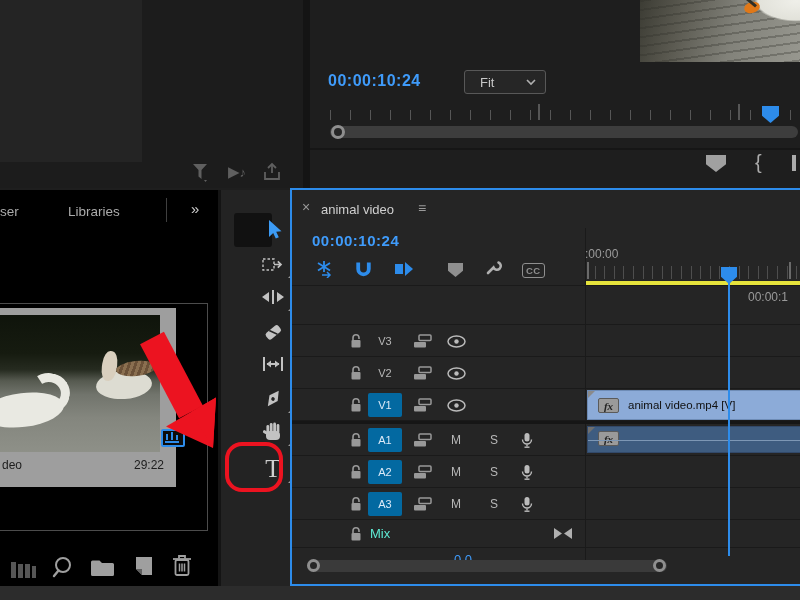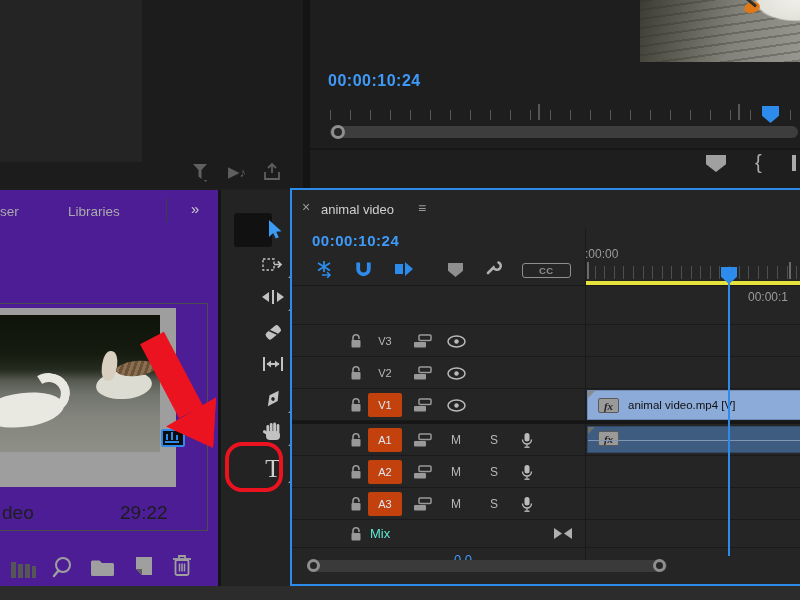--- a/index.html
+++ b/index.html
@@ -7,28 +7,28 @@
     font-family:"Liberation Sans", sans-serif; }
   #root { position:relative; width:800px; height:600px; background:#1e1e1e; overflow:hidden; }
   .abs { position:absolute; }
 
   
   .tl-panel { left:0; top:0; width:303px; height:188px; background:#1c1c1c; }
   .tl-inner { left:0; top:0; width:142px; height:162px; background:#242424; }
   .panel-icons { color:#5f5f5f; }
 
   
-  .browser { left:0; top:190px; width:258px; height:396px; background:#4c1d95; }
+  .browser { left:0; top:190px; width:258px; height:396px; background:#000000; }
   .tab-label { font-size:13.5px; color:#ababab; }
   .tab-sep { width:1px; height:24px; background:#3f3f3f; }
   .chevrons { font-size:15px; color:#cfcfcf; letter-spacing:-1px; }
   .status { font-size:13px; color:#b0b0b0; text-align:right; }
   .bin-outline { border:1px solid #4c4c4c; }
   .tile { background:#9e9e9e; }
-  .tile-label { font-size:19px; color:#1d1d1d;margin-top:44px; }
+  .tile-label { font-size:12px; color:#1d1d1d; }
   .thumb { background:
       linear-gradient(to bottom,#0f140b 0%, #161b10 28%, #262b20 40%, #565a50 48%, #71746c 58%, #84867e 75%, #8e9088 100%);
       overflow:hidden; }
   .swan { position:absolute; background:#e9e9e2; border-radius:50%; }
   .used-badge { background:#0d0d0d; border:2px solid #2d8ceb; border-radius:2px; }
 
   
   .tools { left:221px; top:190px; width:69px; height:396px; background:#232323; }
   .tool { position:absolute; left:26px; width:52px; height:30px; display:flex; align-items:center; justify-content:center; }
   .tool-sel-bg { position:absolute; left:13px; top:23px; width:38px; height:34px; background:#111; border-radius:3px; }
@@ -62,26 +62,26 @@
   .tl-glyph { font-size:14px; color:#9a9a9a; }
   .tl-tc { color:#3f9bfa; font-size:15px; font-weight:bold; letter-spacing:0.5px; }
   .hsep { background:#1a1a1a; height:1px; }
   .vsep { background:#1a1a1a; width:1px; }
   .ruler-label { font-size:12px; color:#9a9a9a; }
   .tl-ticks { background:repeating-linear-gradient(to right,#4e4e4e 0 1px, transparent 1px 9.6px); }
   .workbar { background:#e6e33c; }
   .trow { position:absolute; left:0; width:510px; border-bottom:1px solid #1a1a1a; }
   .badge { position:absolute; left:76px; top:4px; width:34px; height:24px; border-radius:2px;
       display:flex; align-items:center; justify-content:center; font-size:11px; color:#b8b8b8; }
-  .badge.on { background:#c2410c; color:#dceaf8; }
+  .badge.on { background:#0369a1; color:#dceaf8; }
   .ms { position:absolute; top:0; height:32px; width:16px; display:flex; align-items:center; justify-content:center;
       font-size:12px; color:#b8b8b8; }
   .ticon { position:absolute; display:flex; align-items:center; justify-content:center; }
   .ccbadge { border:1.5px solid #8f8f8f; border-radius:3px; color:#8f8f8f; font-size:9.5px; font-weight:bold;
-      padding:1px 16px; letter-spacing:0.5px; }
+      padding:1px 3px; letter-spacing:0.5px; }
   .clip-v { background:#8cabd8; border:1px solid #6e8cb6; }
   .clip-a { background:#3e5c80; border:1px solid #32496a; }
   .notch::before { content:""; position:absolute; left:0; top:0;
       border-left:7px solid #8a8a8a; border-bottom:7px solid transparent; }
   .clip-a.notch::before { border-left-color:#6f6f6f; }
   .fx { position:absolute; background:#9a9a9a; border:1px solid #5a5a5a; border-radius:2px;
       width:21px; height:15px; font-family:"Liberation Serif", serif; font-style:italic; font-weight:bold;
       font-size:11px; color:#222; display:flex; align-items:center; justify-content:center; }
   .cliptext { font-size:11.5px; color:#101010; white-space:nowrap; }
   .playline { background:#2d8ceb; }
@@ -117,20 +117,26 @@
   </div>
 
   <div class="abs" style="left:303px; top:0; width:7px; height:190px; background:#141414;"></div>
 
   <div class="abs monitor">
     <div class="abs video" style="left:330px;">
       <div class="abs" style="left:104px; top:2px; width:16px; height:11px; background:#e07818; border-radius:50%; transform:rotate(-15deg);"></div>
       <div class="abs" style="left:86px; top:-6px; width:34px; height:3px; background:#2e2e26; transform:rotate(40deg);"></div>
     </div>
     <div class="abs tc" style="left:18px; top:72px;">00:00:10:24</div>
+    <div class="abs fitbox" style="left:154px; top:70px;">
+      <span>Fit</span>
+      <svg width="10" height="7">
+          <polyline points="1,1 5,5 9,1" fill="none" stroke="#b0b0b0" stroke-width="1.6"></polyline>
+        </svg>
+    </div>
     <div class="abs mini-ticks" style="left:20px; top:110px; width:468px; height:10px;"></div>
     <div class="abs" style="left:228px; top:104px; width:2px; height:16px; background:#565656;"></div>
     <div class="abs" style="left:428px; top:104px; width:2px; height:16px; background:#565656;"></div>
     <div class="abs pent" style="left:452px; top:106px; width:17px; height:17px;"></div>
     <div class="abs scrub" style="left:20px; top:126px; width:468px; height:12px;"></div>
     <div class="abs ring" style="left:21px; top:125px; width:14px; height:14px;"></div>
     <div class="abs" style="left:0; top:148px; width:490px; height:2px; background:#161616;"></div>
     <div class="abs pent-gray" style="left:396px; top:155px; width:20px; height:17px;"></div>
     <div class="abs" style="left:445px; top:151px; font-size:20px; color:#ababab;">{</div>
     <div class="abs" style="left:482px; top:155px; width:4px; height:16px; background:#ababab;"></div>

